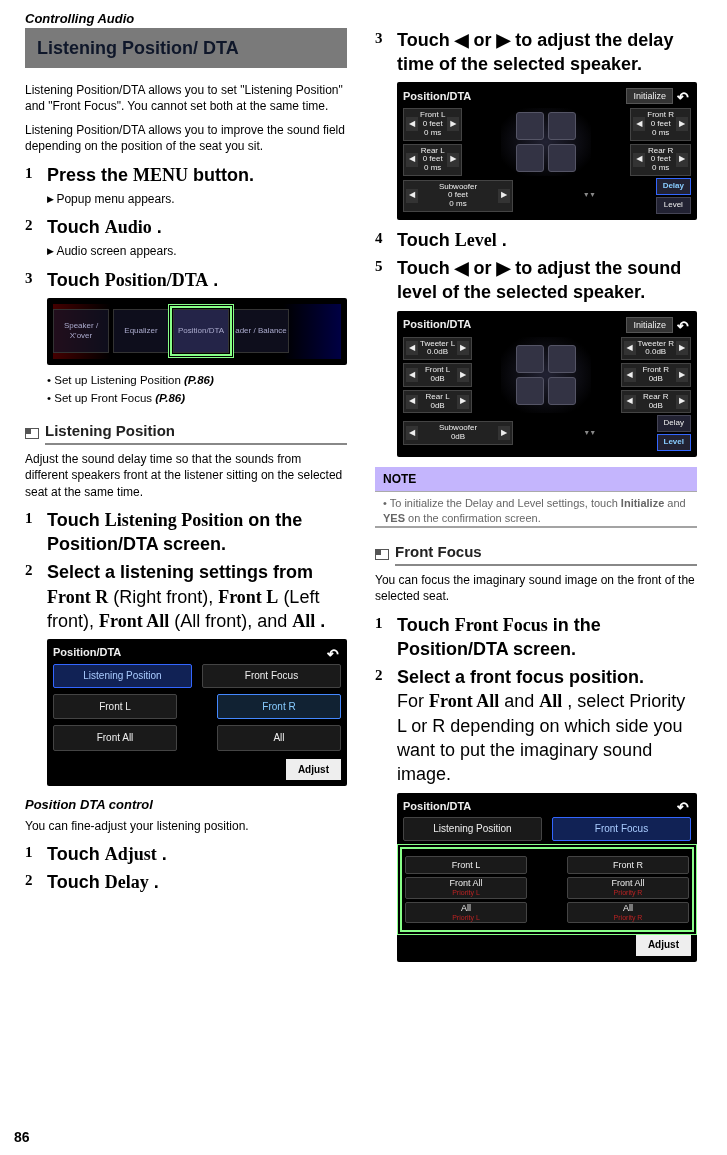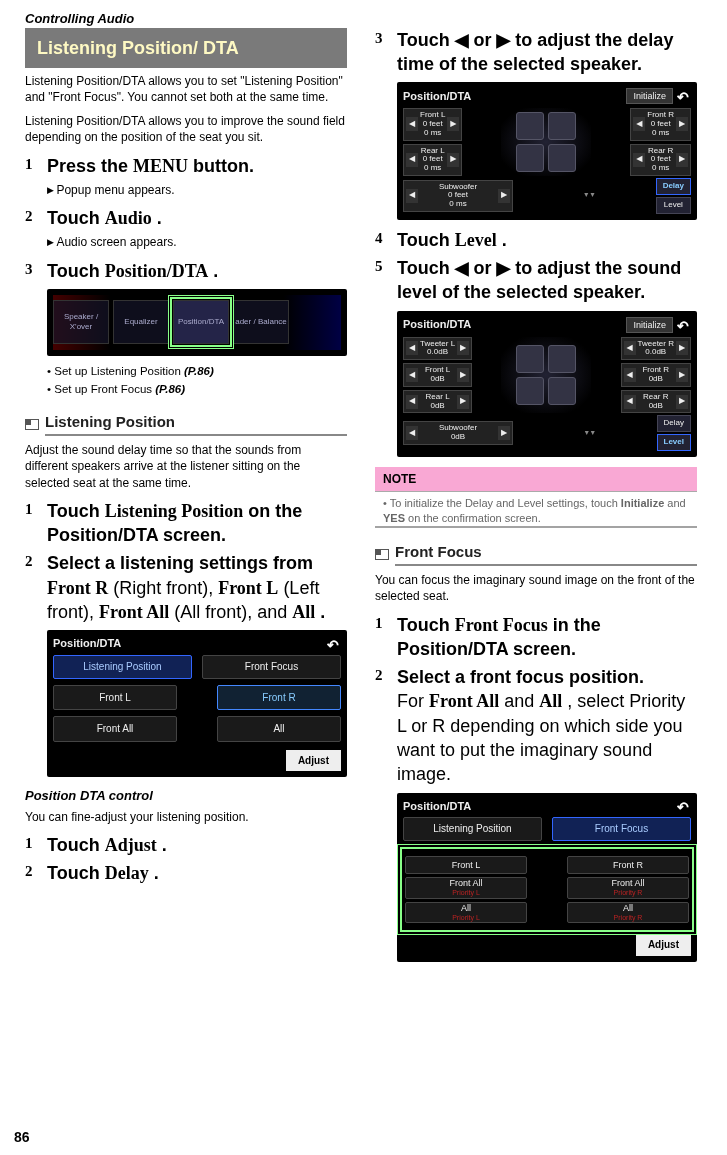--- a/index.html
+++ b/index.html
@@ -16,25 +16,25 @@
   }
   .page-header {
     font-weight: bold;
     font-style: italic;
     font-size: 13px;
   }
   .columns { display: flex; gap: 28px; }
   .col { flex: 1; }
   .section-title-bar {
     background: #7a7a7a;
-    color: #fef9c3;
+    color: #0f172a;
     font-weight: bold;
     font-size: 18px;
     padding: 8px 12px;
-    margin-bottom: 5px;
+    margin-bottom: 14px;
   }
   p { margin-bottom: 8px; }
   .step {
     display: flex;
     gap: 8px;
     margin-bottom: 4px;
   }
   .step-num {
     font-weight: bold;
     font-size: 15px;
@@ -79,21 +79,21 @@
   .subhead-text {
     font-weight: bold;
     font-size: 15px;
     color: #222;
     border-bottom: 2px solid #888;
     padding-bottom: 2px;
     flex: 1;
   }
   .subtitle { font-weight: bold; font-style: italic; font-size: 13px; margin-top: 10px; margin-bottom: 4px; }
   .note-box { margin-top: 10px; border: 0; }
-  .note-title { background: #f9a8d4; padding: 4px 8px; font-weight: bold; font-size: 12px; border-bottom:1px solid #aaa;}
+  .note-title { background: #c4b5fd; padding: 4px 8px; font-weight: bold; font-size: 12px; border-bottom:1px solid #aaa;}
   .note-body { padding: 4px 8px 0 8px; font-size: 11px; color: #666; border-bottom:2px solid #a3a3a3;}
   .note-body::before { content: "• "; }
 
   
   .screen {
     background: #000;
     color: #eee;
     border-radius: 2px;
     padding: 6px;
     margin: 6px 0 8px 22px;
@@ -217,21 +217,21 @@
     <span>Set up Listening Position </span><span class="ref">(P.86)</span>
   </div>
   <div class="bullet-line">
     <span>Set up Front Focus </span><span class="ref">(P.86)</span>
   </div>
 
   <div class="subhead">
     <span class="subhead-icon"></span>
     <span class="subhead-text">Listening Position</span>
   </div>
-  <p>Adjust the sound delay time so that the sounds from different speakers arrive at the listener sitting on the selected seat at the same time.</p>
+  <p>Adjust the sound delay time so that the sounds from different speakers front at the listener sitting on the selected seat at the same time.</p>
 
   <div class="step">
     <div class="step-num">1</div>
     <div class="step-body">
       <span>Touch </span><span class="inline-btn">Listening Position</span><span> on the Position/DTA screen.</span>
     </div>
   </div>
 
   <div class="step">
     <div class="step-num">2</div>

